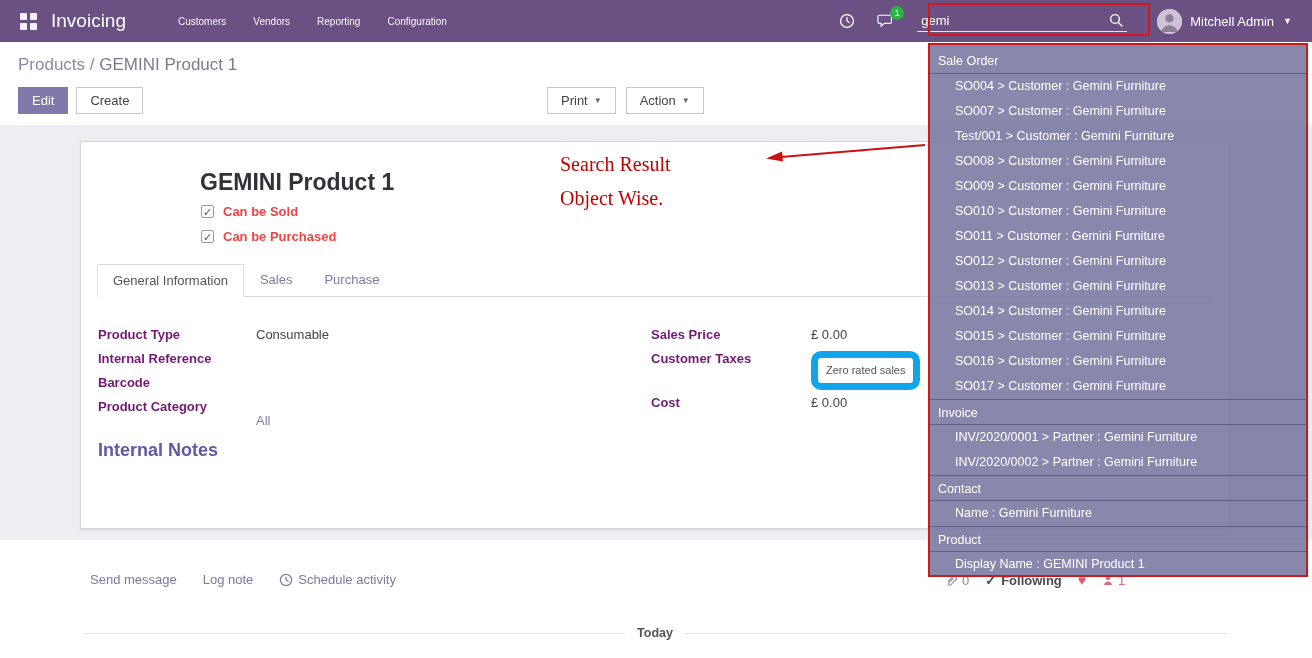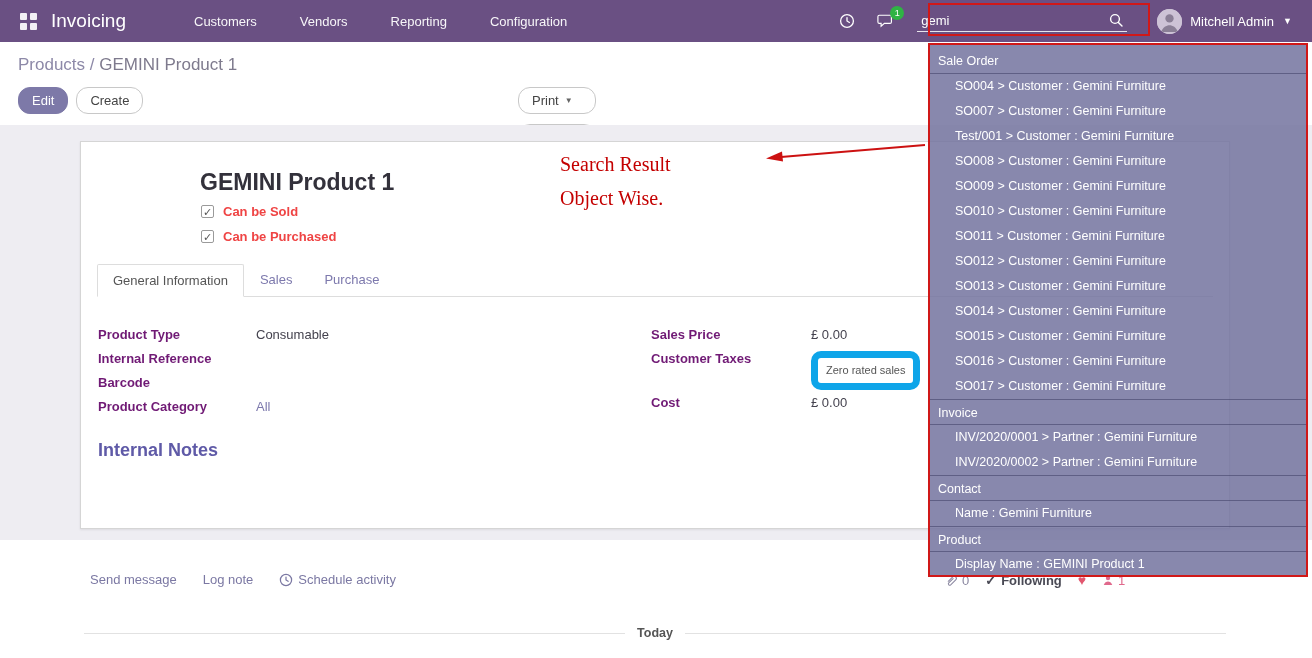--- a/index.html
+++ b/index.html
@@ -13,21 +13,21 @@
   
   .topbar {
     position:absolute; top:0; left:0; width:100%; height:42px;
     background:var(--topbar_bg,#6a5083); color:#fff;
     display:flex; align-items:center; padding:0 20px; z-index:10;
   }
   .apps-grid { width:17px; height:17px; display:grid; grid-template-columns:7px 7px; grid-template-rows:7px 7px; gap:3px; cursor:pointer; }
   .apps-grid span { background:#fff; opacity:.92; border-radius:1px; }
   .app-title { margin-left:14px; font-size:19px; font-weight:500; cursor:pointer; }
   .topnav { display:flex; margin-left:52px; gap:27px; }
-  .topnav a { font-size:13px; color:rgba(255,255,255,.95); cursor:pointer;margin-left:16px; }
+  .topnav a { font-size:10px; color:rgba(255,255,255,.95); cursor:pointer; }
   .top-right { margin-left:auto; display:flex; align-items:center; }
   .icon-btn { position:relative; margin-right:22px; cursor:pointer; display:flex; align-items:center; }
   .chat-badge {
     position:absolute; top:-7px; right:-9px; width:14px; height:14px; border-radius:50%;
     background:var(--badge_green,#2fb344); color:#fff; font-size:9px;
     display:flex; align-items:center; justify-content:center;
   }
   .search-wrap { position:relative; width:210px; margin-right:30px; }
   .search-wrap input {
     width:100%; background:transparent; border:0; outline:none;
@@ -39,23 +39,23 @@
   .avatar { width:25px; height:25px; border-radius:50%; overflow:hidden; background:#cdc3d6; }
   .user-name { font-size:13px; }
   .caret { font-size:9px; margin-left:1px; }
 
   
   .panel { position:absolute; top:42px; left:0; width:100%; height:83px; background:#fff; }
   .breadcrumb { position:absolute; left:18px; top:13px; font-size:17px; color:#8d89a8; }
   .breadcrumb a { color:#8d89a8; cursor:pointer; }
   .breadcrumb .current { color:#7e7a8d; }
   .btn-row { position:absolute; left:18px; top:45px; display:flex; gap:8px; }
-  .center-actions { position:absolute; left:518px; top:45px; display:flex; gap:10px;flex-direction:column; }
+  .center-actions { position:absolute; left:547px; top:45px; display:flex; gap:10px; }
   .btn {
-    font-size:13px; padding:5px 13px; border:1px solid #c8c8c8; border-radius:12px;
+    font-size:13px; padding:5px 13px; border:1px solid #c8c8c8; border-radius:0;
     background:#fff; color:#444; cursor:pointer; font-family:inherit; display:flex; align-items:center; gap:6px;
   }
   .btn-primary { background:var(--primary_btn,#7d79a8); border-color:var(--primary_btn,#7d79a8); color:#fff; }
   .dd-caret { font-size:8px; color:#666; }
 
   
   .band { position:absolute; top:125px; left:0; width:100%; height:415px; background:#eeedf2; }
   .sheet {
     position:absolute; left:80px; top:16px; width:1150px; height:388px;
     background:#fff; border:1px solid #d5d5d5; box-shadow:0 1px 2px rgba(0,0,0,.08);
@@ -73,21 +73,21 @@
   .tab.active {
     background:#fff; border:1px solid #ddd; border-bottom-color:#fff; color:#555;
     margin-bottom:-1px; border-radius:2px 2px 0 0;
   }
   .fields-left { position:absolute; left:17px; top:185px; width:400px; }
   .fields-right { position:absolute; left:570px; top:185px; width:360px; }
   .frow { display:flex; margin-bottom:5px; min-height:19px; align-items:flex-start; }
   .flabel { width:158px; font-size:13px; font-weight:bold; color:#701a75; flex-shrink:0; }
   .fields-right .flabel { width:160px; }
   .fvalue { font-size:13px; color:#44424e; }
-  .fvalue.link { color:var(--link,#7d79ad); cursor:pointer; }
+  .fvalue.link { color:var(--link,#7d79ad); cursor:pointer;margin-top:14px; }
   .pill { display:inline-block; border:7px solid #0ea5e9; border-radius:10px; padding:4px 8px; font-size:11px; color:#555; line-height:17px; }
   .notes-heading { position:absolute; left:17px; top:298px; font-size:18px; font-weight:bold; color:var(--notes_heading,#5f5aa7); }
 
   
   .annot {
     position:absolute; left:560px; top:22px; font-family:"Liberation Serif",serif;
     font-size:20px; color:var(--annotation_red,#c40000); line-height:34px; z-index:5;
   }
   .arrow-svg { position:absolute; left:752px; top:14px; z-index:5; }
 

